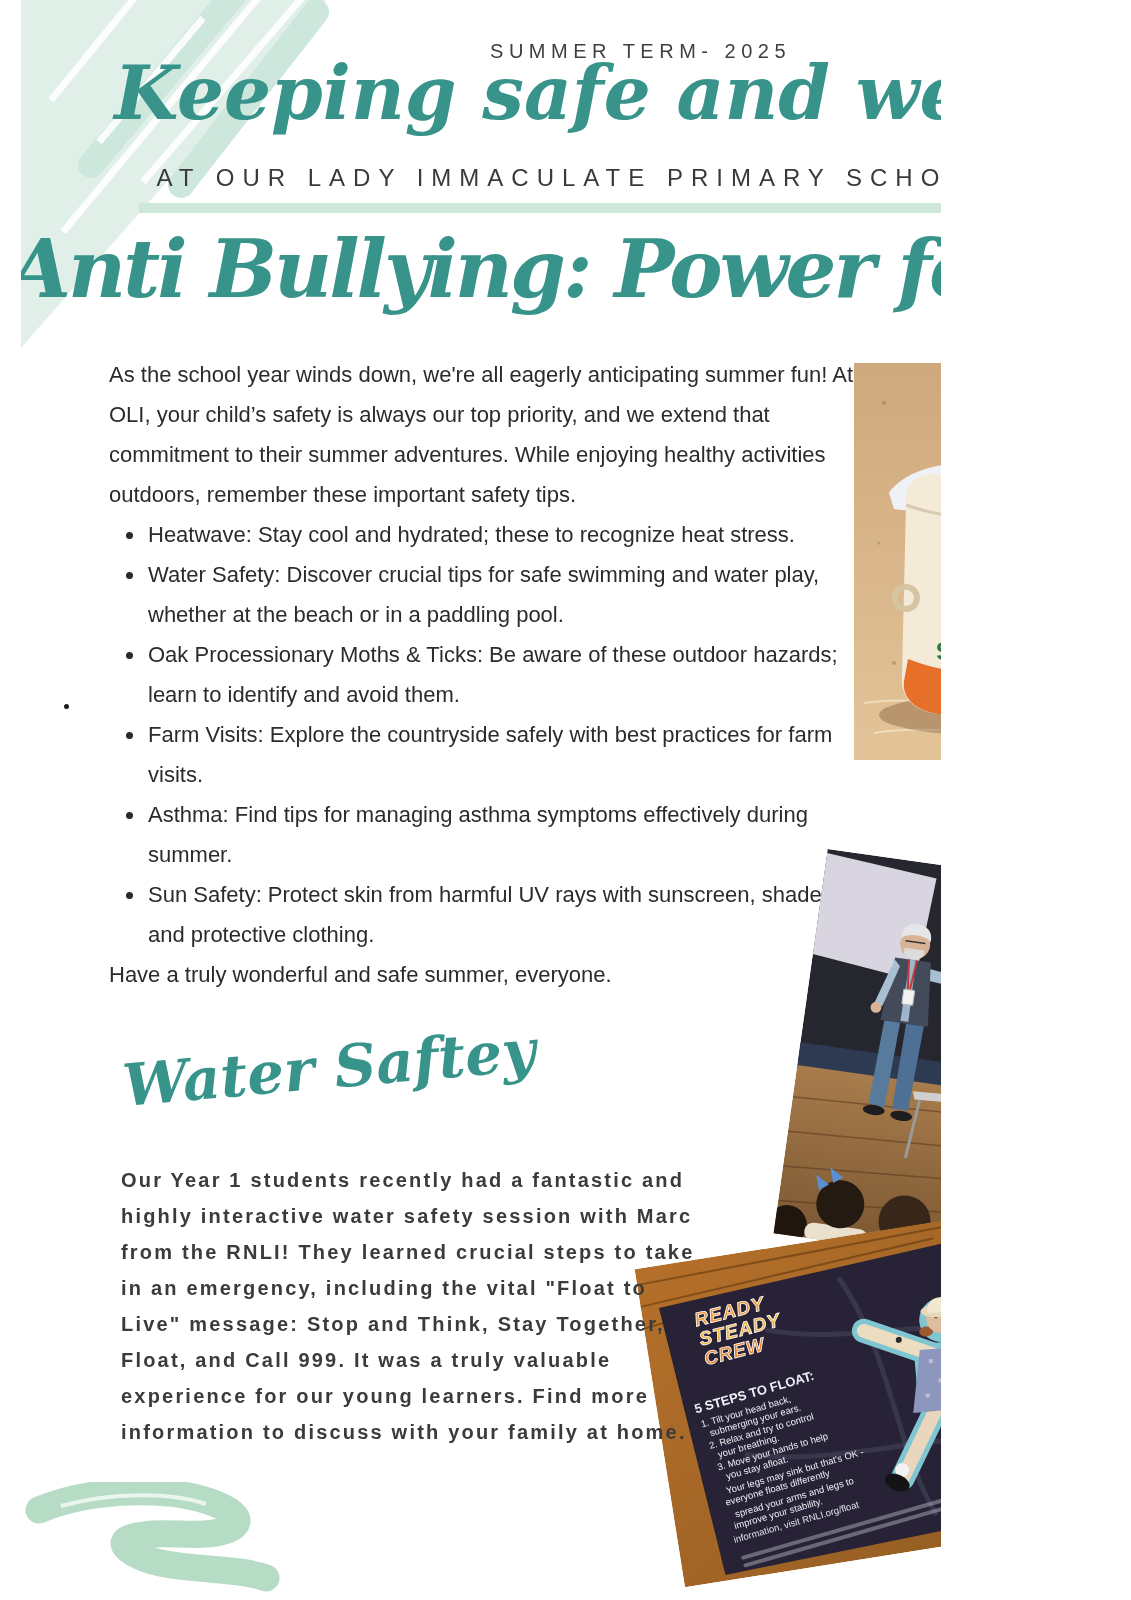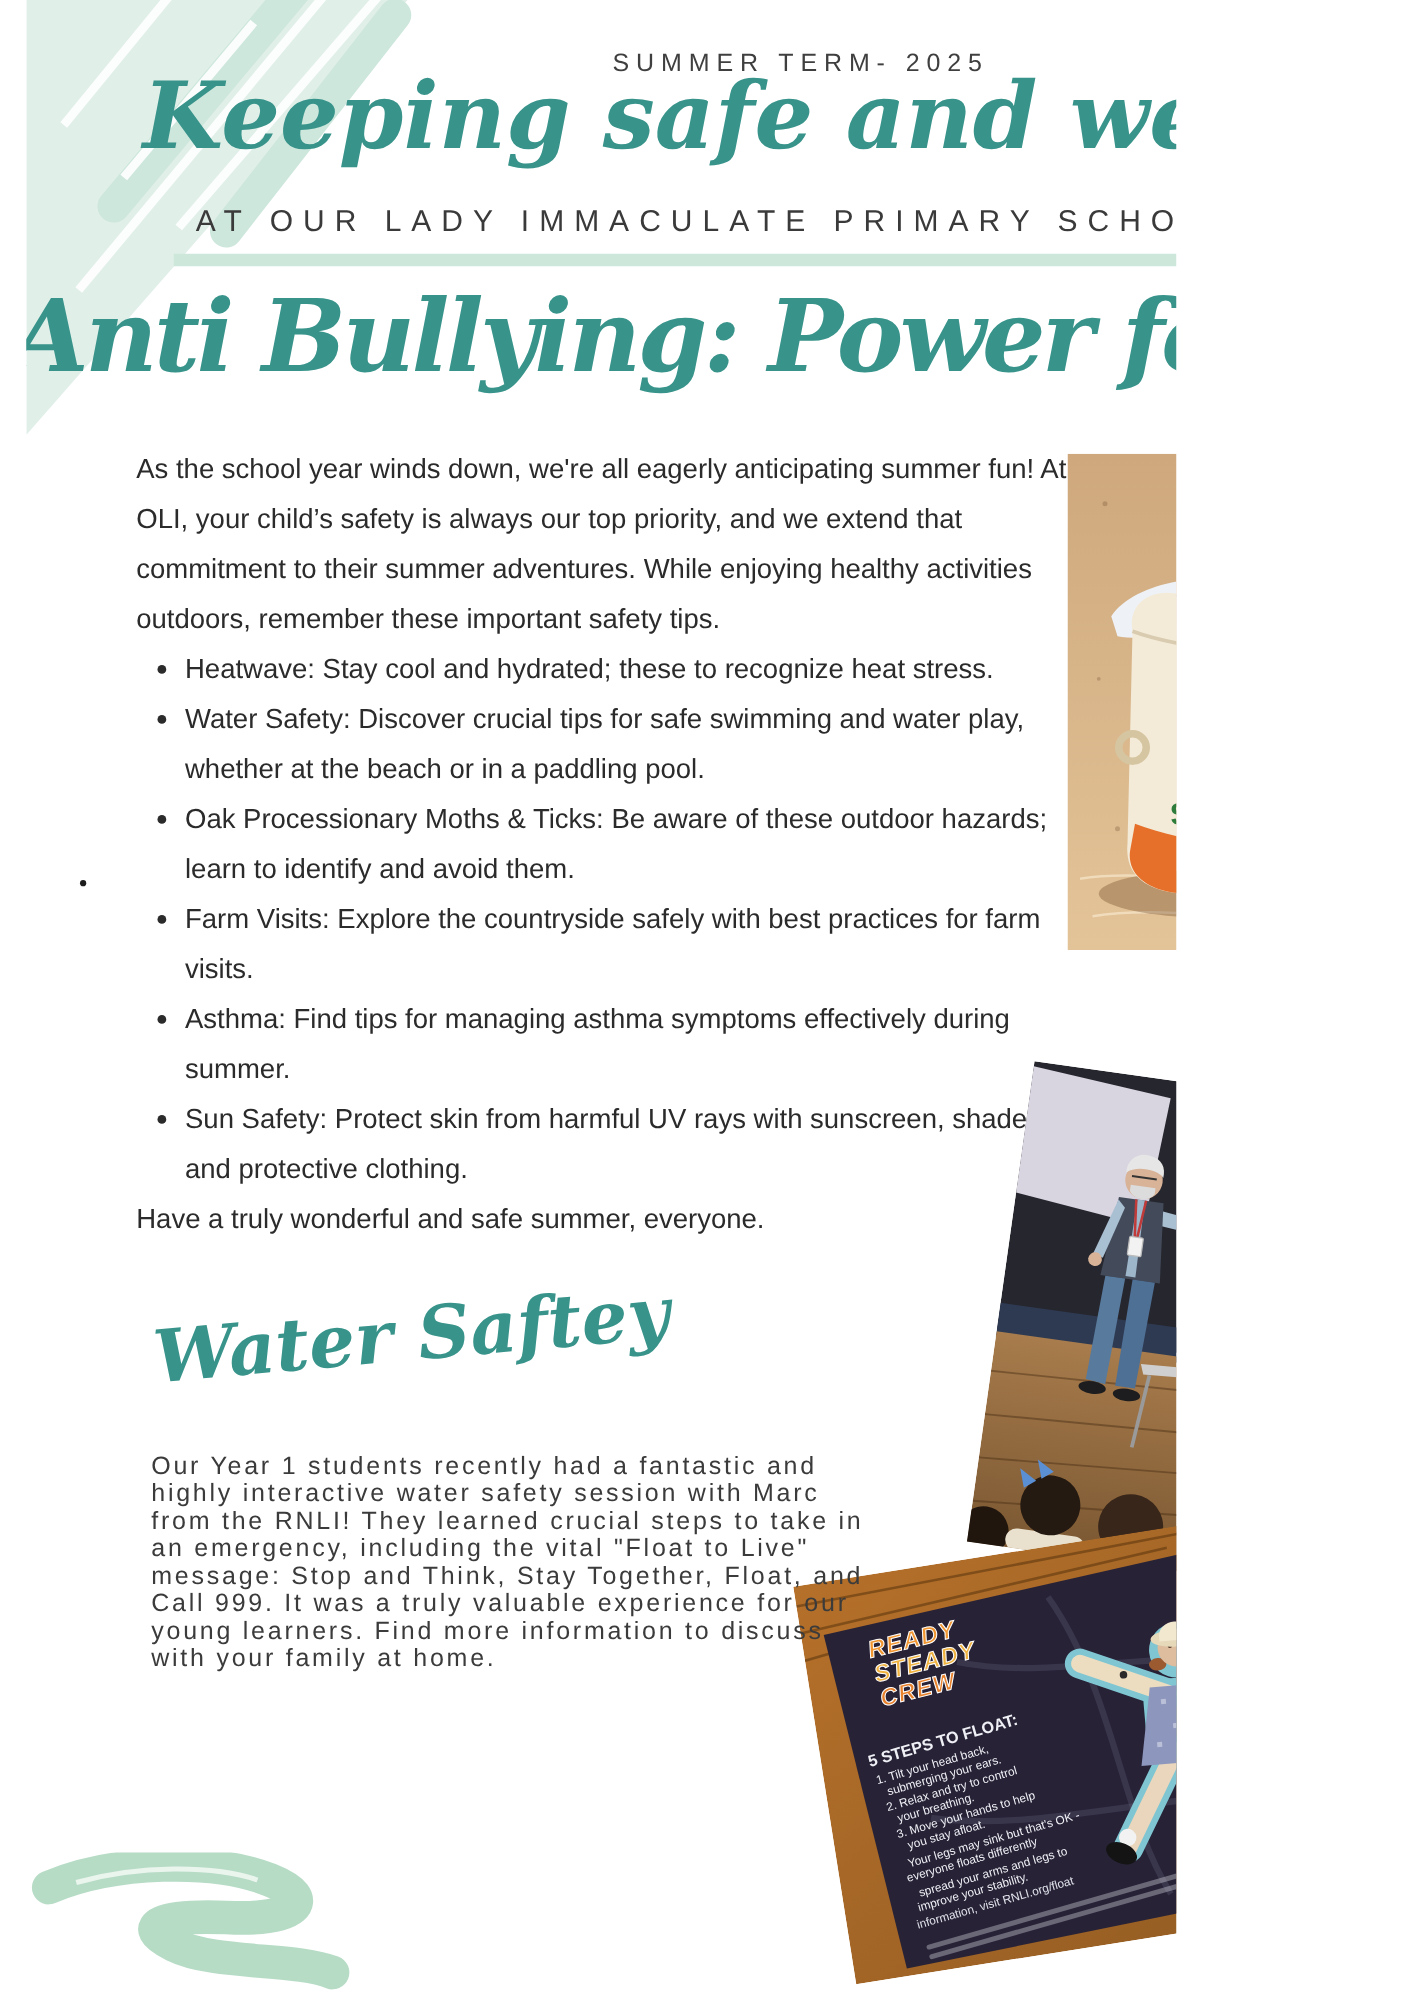--- a/index.html
+++ b/index.html
@@ -12,21 +12,21 @@
   .subtitle{top:164px;left:0;width:1110px;text-align:center;font-size:24px;letter-spacing:8px;color:#3a3a3a;white-space:nowrap;}
   .mint-bar{top:203px;left:118px;width:867px;height:10px;background:#cde8db;}
   .headline{top:222px;left:-12px;font-size:80px;letter-spacing:-3px;white-space:nowrap;z-index:1;}
   .intro{top:355px;left:88px;width:755px;font-size:22px;line-height:40px;z-index:2;}
   .intro p{margin:0;}
   .intro p.peek{margin-top:29px;}
   .intro ul{margin:0;padding-left:37px;}
   .intro li{padding-left:2px;}
   .stray-dot{top:704px;left:43px;width:5px;height:5px;border-radius:50%;background:#1c1c1c;}
   .ws-head{top:1052px;left:102px;font-size:58px;transform:rotate(-5deg);transform-origin:left center;white-space:nowrap;z-index:4;}
-  .ws-body{top:1162px;left:100px;width:578px;font-size:20px;letter-spacing:2.2px;line-height:22px;color:#3b3b3b;z-index:4;}
+  .ws-body{top:1162px;left:100px;width:578px;font-size:20px;letter-spacing:2.2px;line-height:36px;color:#3b3b3b;z-index:4;font-weight:bold;}
   .ws-body p{margin:0;}
   .photo{display:block;}
   .beach-photo{top:363px;left:833px;z-index:1;}
   .session-photo{top:870px;left:778px;transform:rotate(8deg);z-index:2;}
   .mat-photo{top:1232px;left:636px;transform:rotate(-9deg);z-index:3;}
   .brush-tl{top:0;left:0;z-index:0;}
   .dots-tr{top:135px;left:990px;z-index:0;}
   .squiggle{top:1482px;left:0;z-index:0;}
   .blue-dash{top:1514px;left:1124px;width:7px;height:13px;background:#5b9bd5;border-radius:2px;transform:rotate(8deg);}
 </style>

